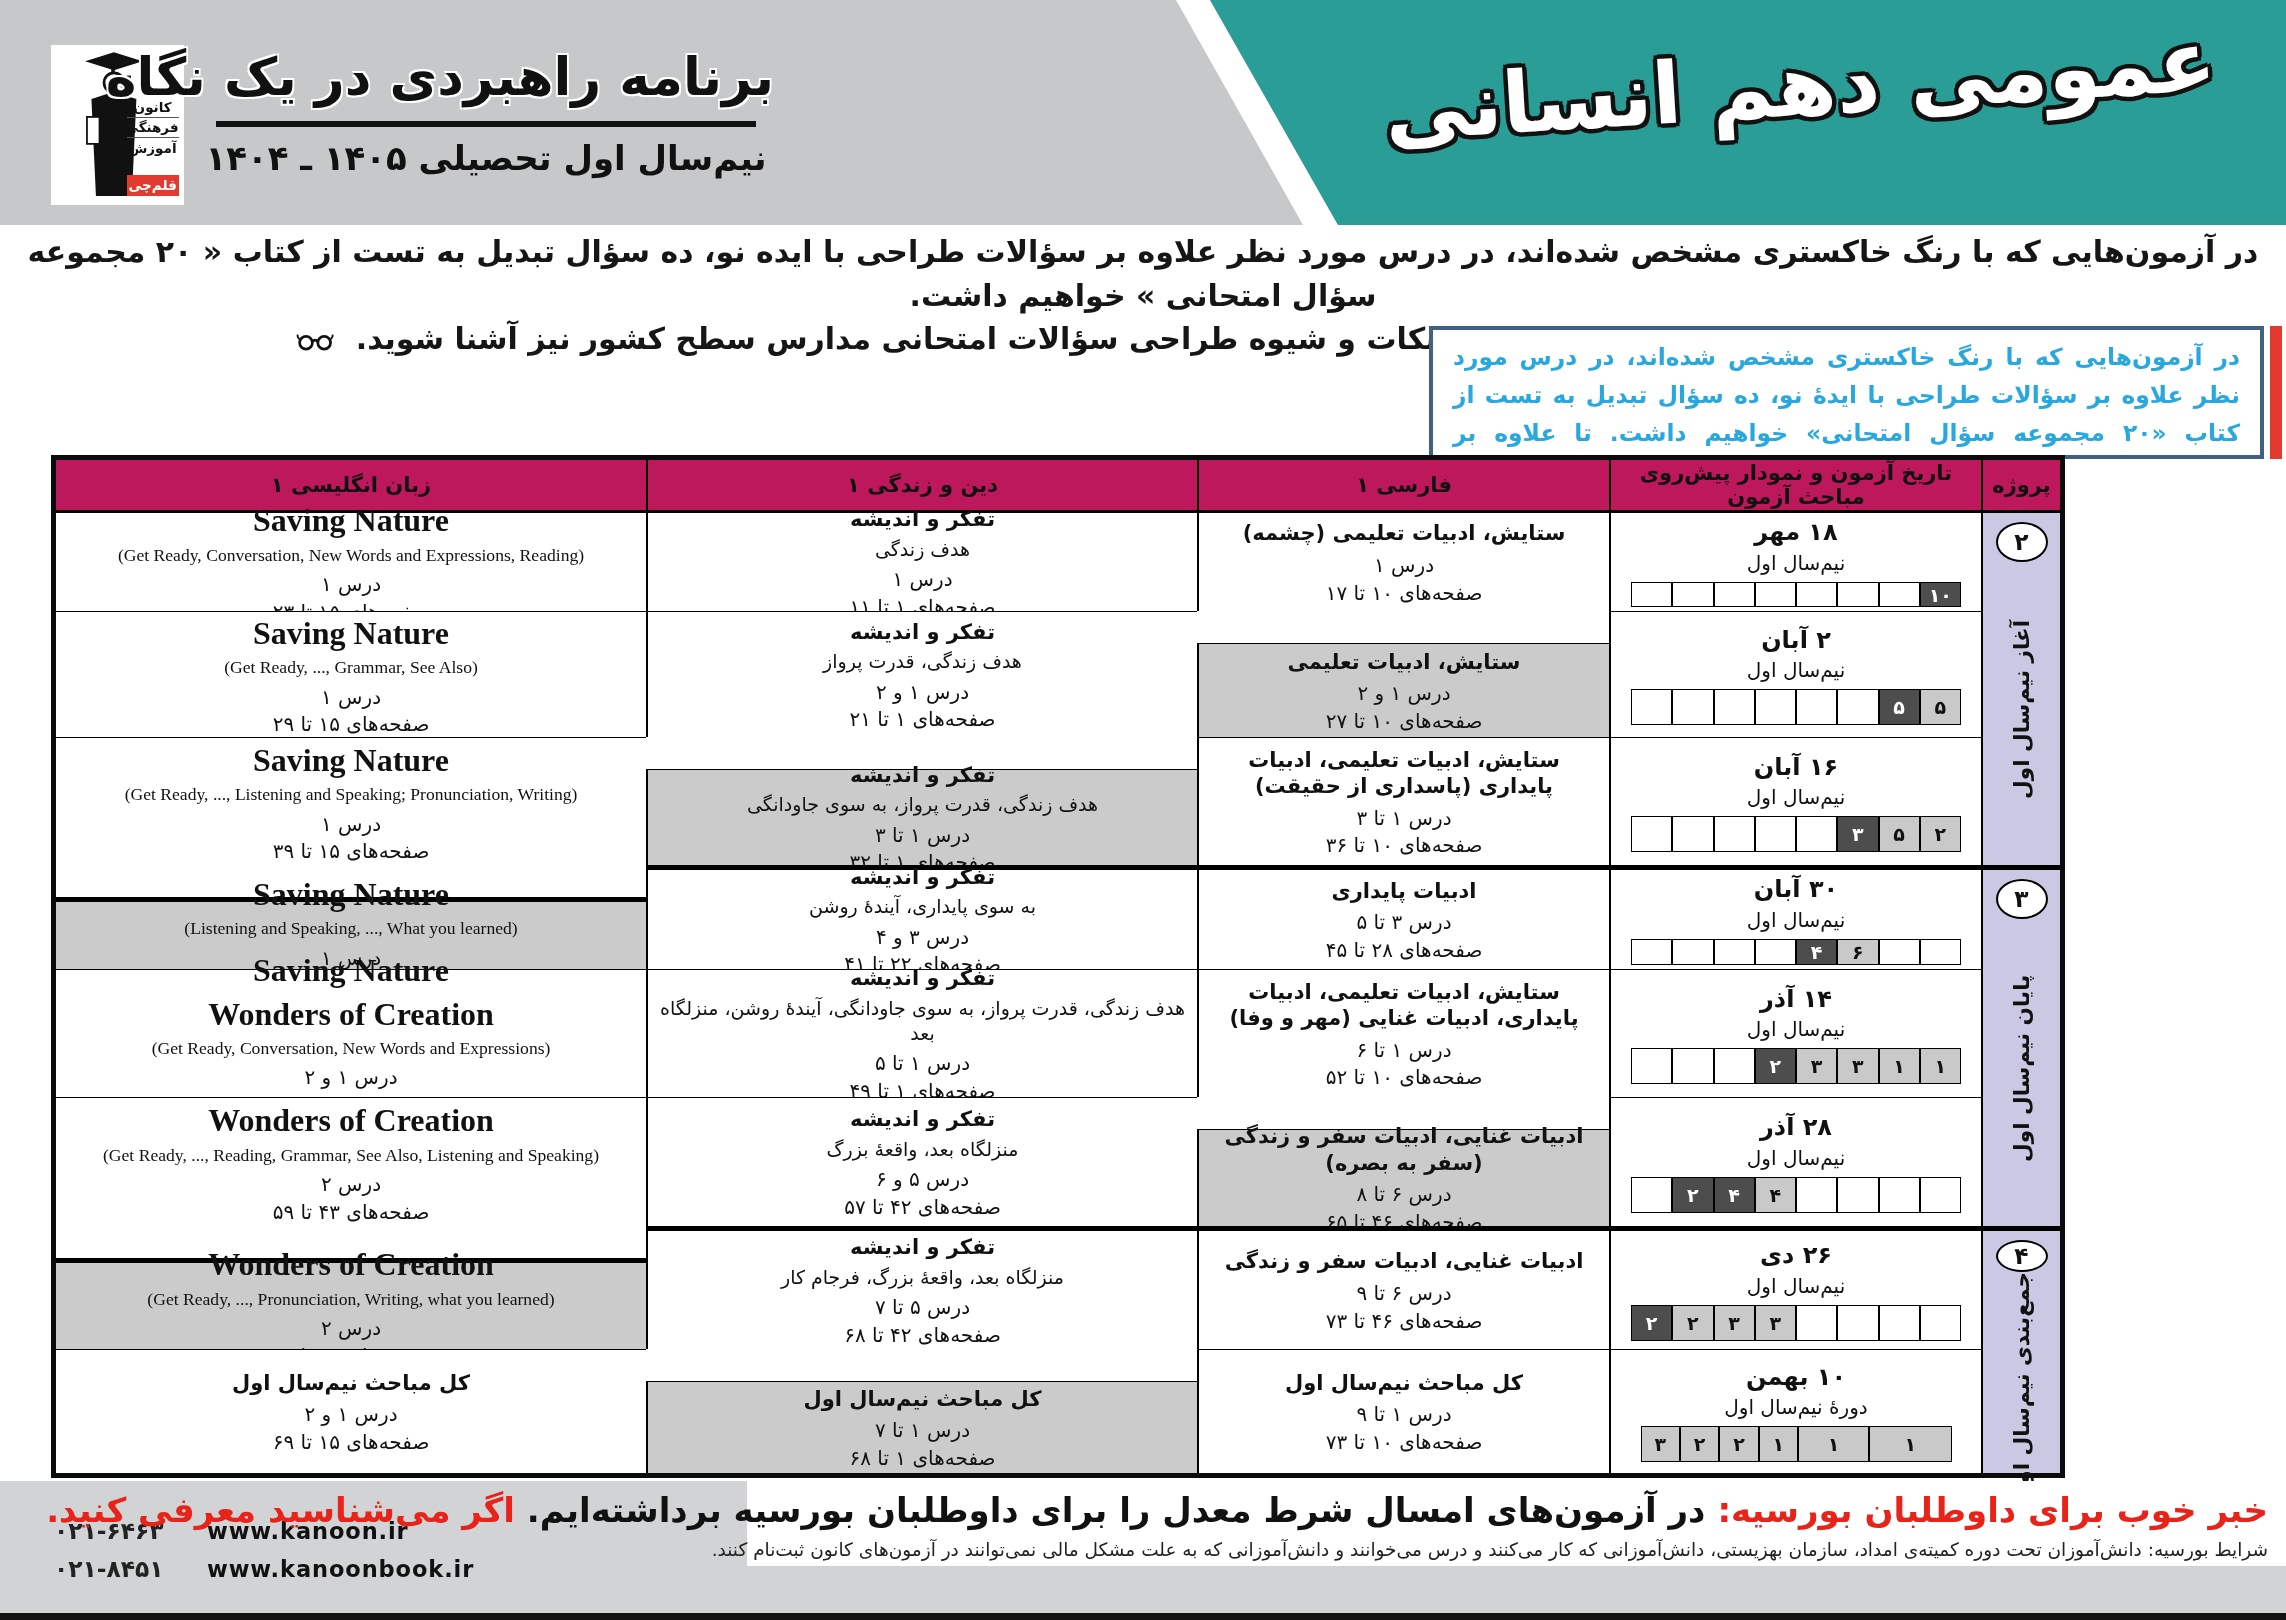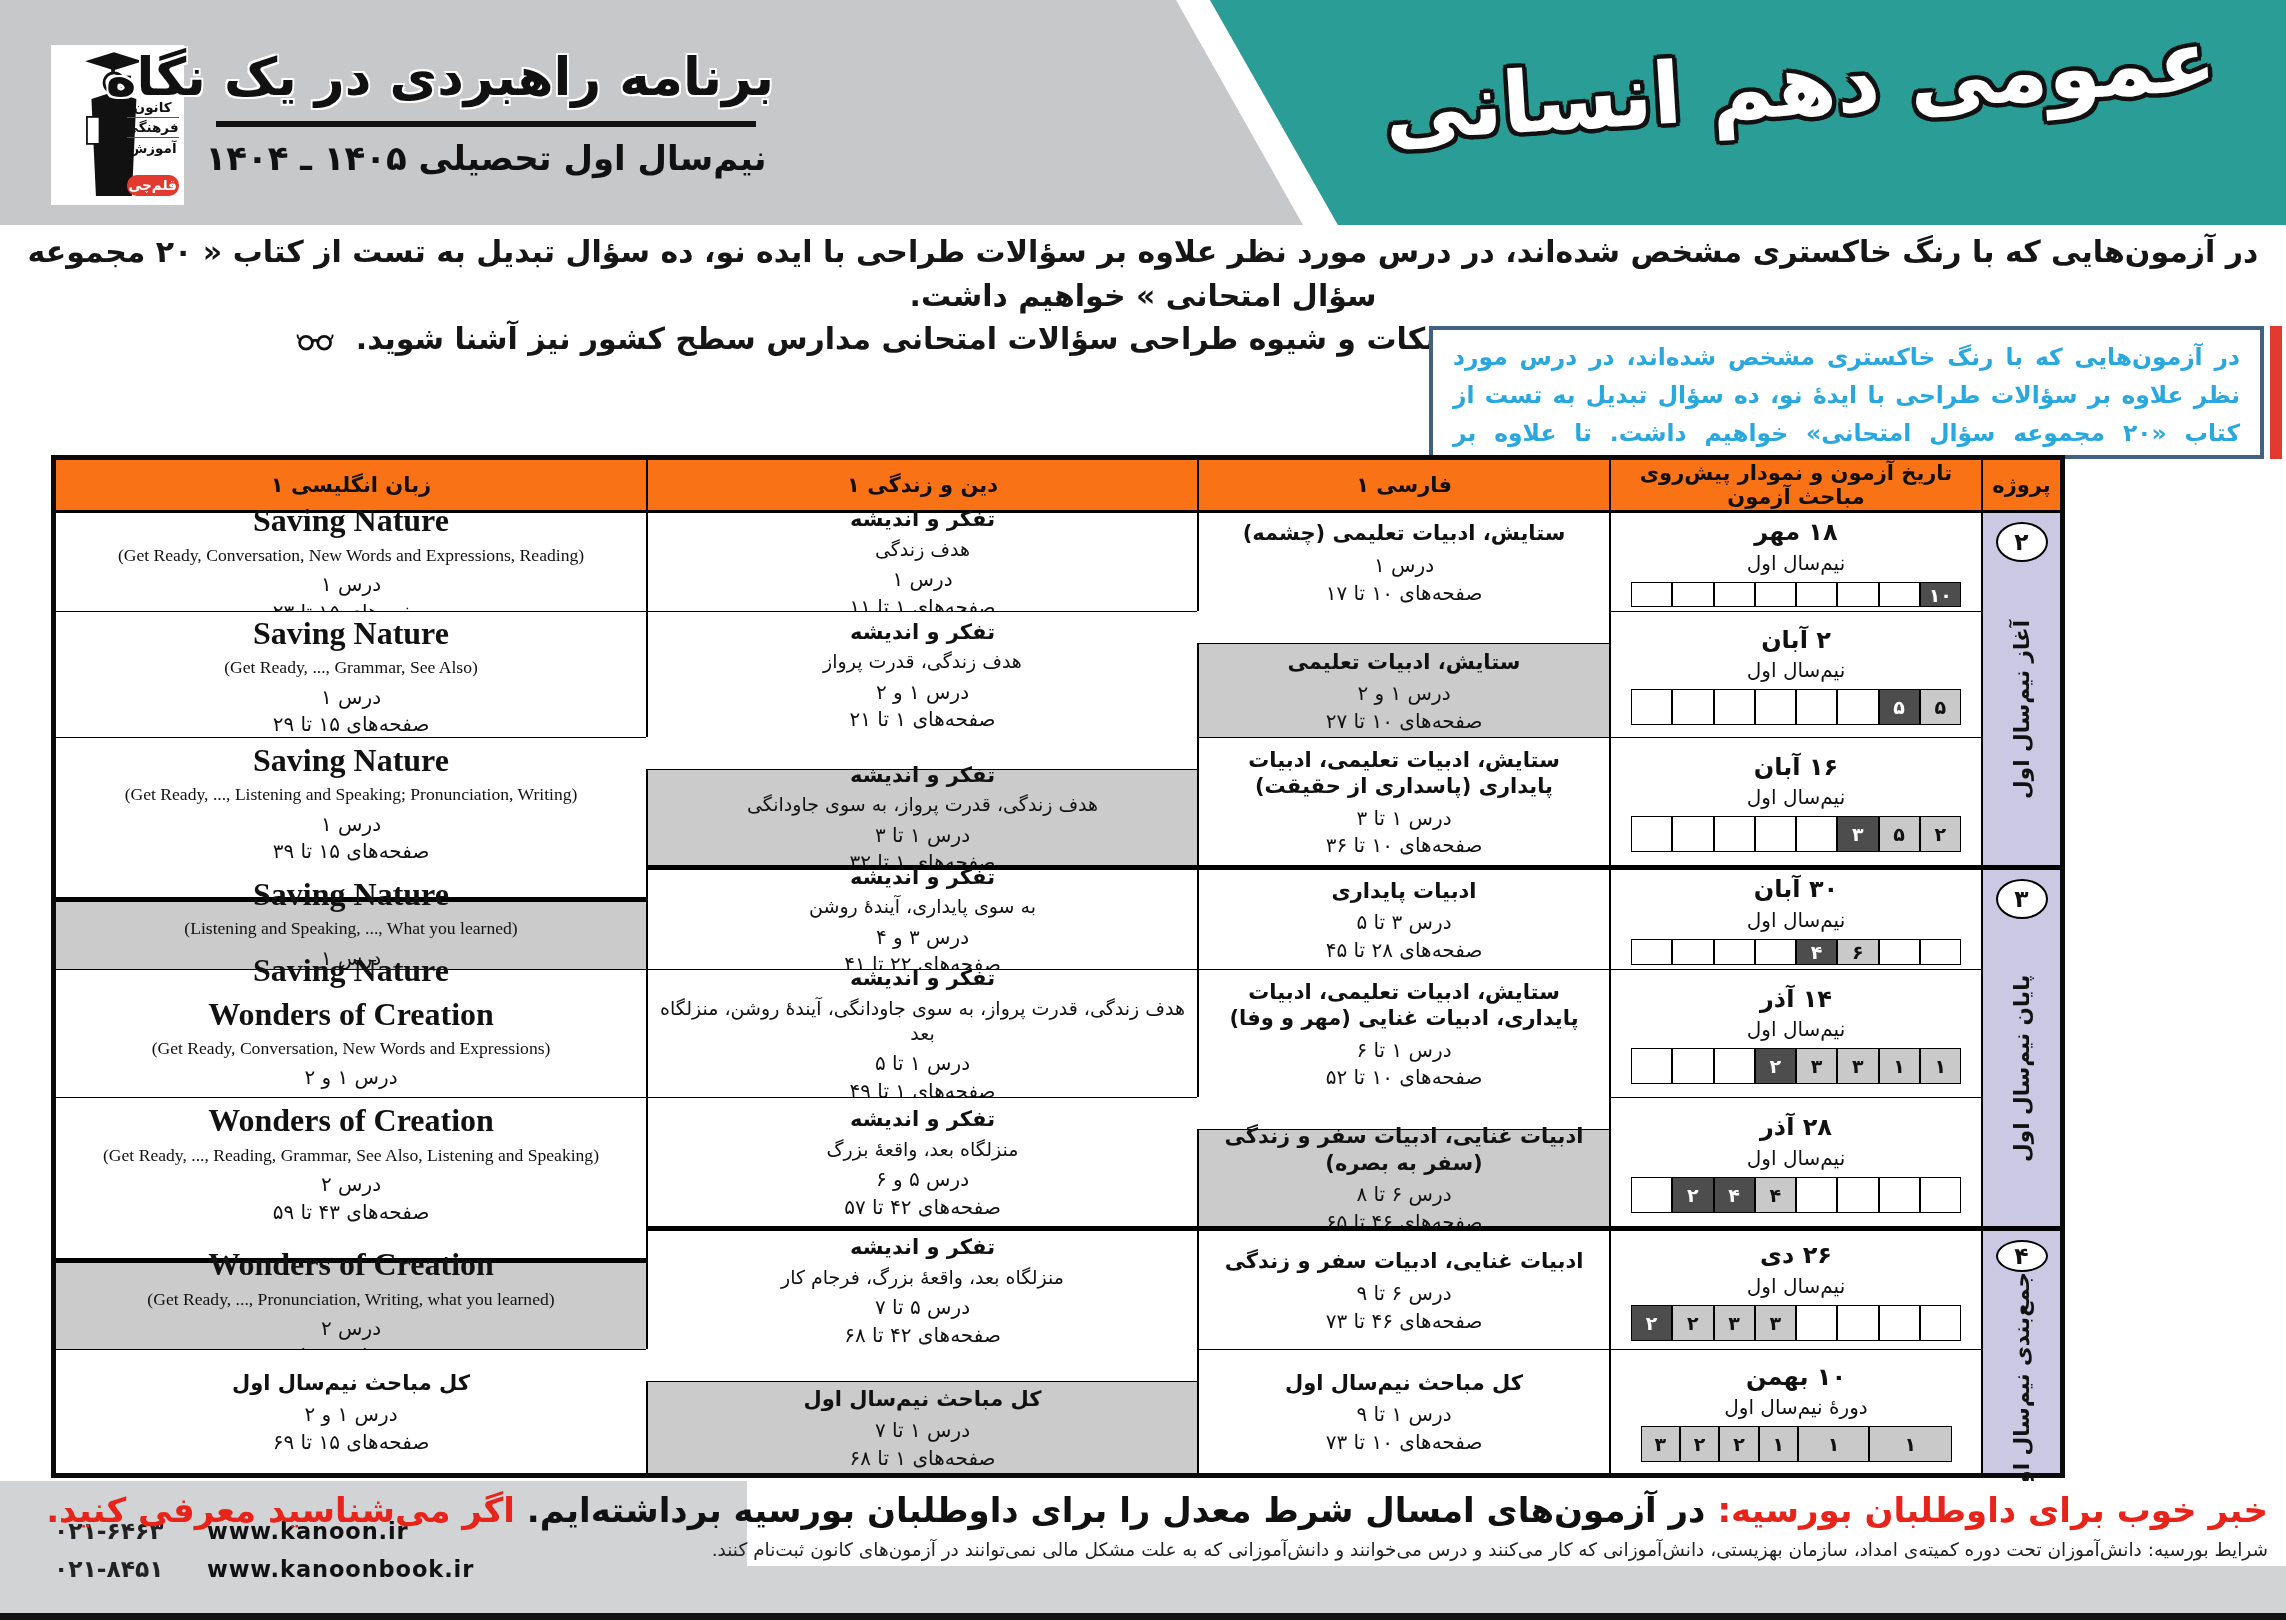--- a/index.html
+++ b/index.html
@@ -21,40 +21,40 @@
       text-shadow:1.8px 1.8px 0 #fff,-1.8px -1.8px 0 #fff,1.8px -1.8px 0 #fff,-1.8px 1.8px 0 #fff; }
   .title-rule { width:540px; height:5.4px; background:#111; margin:14.4px auto 10.8px auto; }
   .sub-title { font-size:34px; font-weight:bold; color:#111; white-space:nowrap; }
 
   
   .logo-box { position:absolute; left:51px; top:45px; width:133px; height:160px; background:#fff; }
   .logo-org { position:absolute; right:5.4px; top:52px; width:52px; text-align:center; }
   .logo-org div { font-size:13.5px; font-weight:bold; color:#111; border-top:0.9px solid #555; padding:1.8px 0; }
   .logo-org div:first-child { border-top:none; }
   .logo-badge { position:absolute; right:5.4px; bottom:9px; width:52px; background:#E23A2E; color:#fff;
-      font-size:13.5px; font-weight:bold; text-align:center; padding:2.7px 0;border-radius:10px; }
+      font-size:13.5px; font-weight:bold; text-align:center; padding:2.7px 0; }
 
   
   .intro { position:absolute; left:0; top:230px; width:2286px; text-align:center;
       font-size:30px; font-weight:bold; color:#161616; line-height:1.45; }
   .glasses { display:inline-block; vertical-align:middle; margin-right:9px; }
 
   
   .notice-box { position:absolute; left:1429px; top:326px; width:835px; height:133px;
       border:4.5px solid #40617F; background:#fff; padding:9px 20px;
       font-size:23.4px; font-weight:bold; color:#29A8DF; line-height:1.62;
       text-align:justify; text-align-last:center; direction:rtl; overflow:hidden; }
   .red-strip { position:absolute; left:2270px; top:326px; width:11.7px; height:133px; background:#E23A2E; }
 
   
   #grid { position:absolute; left:51px; top:455px; display:grid; direction:ltr;
       grid-template-columns:590px 551px 412px 372px 79px;
       grid-template-rows:50px 101px 126px 128px 104px 128px 129px 123px 124px;
       border:5.4px solid #0b0b0b; background:#fff; }
-  .hcell { background:#f97316; border-left:2.7px solid #000; display:flex; align-items:center; justify-content:center;
+  .hcell { background:#be185d; border-left:2.7px solid #000; display:flex; align-items:center; justify-content:center;
       font-size:21px; font-weight:bold; color:#111; direction:rtl; text-align:center; }
   .hcell.col0 { border-left:none; }
   .cell { border-left:2.7px solid #000; border-top:1.8px solid #000; background:#fff; direction:rtl;
       display:flex; flex-direction:column; align-items:center; justify-content:center;
       text-align:center; padding:3.6px 9px; color:#111; }
   .cell.col0 { border-left:none; }
   .cell.t4 { border-top:3.6px solid #000; }
   .cell.t6 { border-top:5.4px solid #000; }
   .cell.gray { background:#CBCBCB;margin-top:32px; }
   .ct { font-size:21px; font-weight:bold; margin:2.7px 0; line-height:1.25; }

